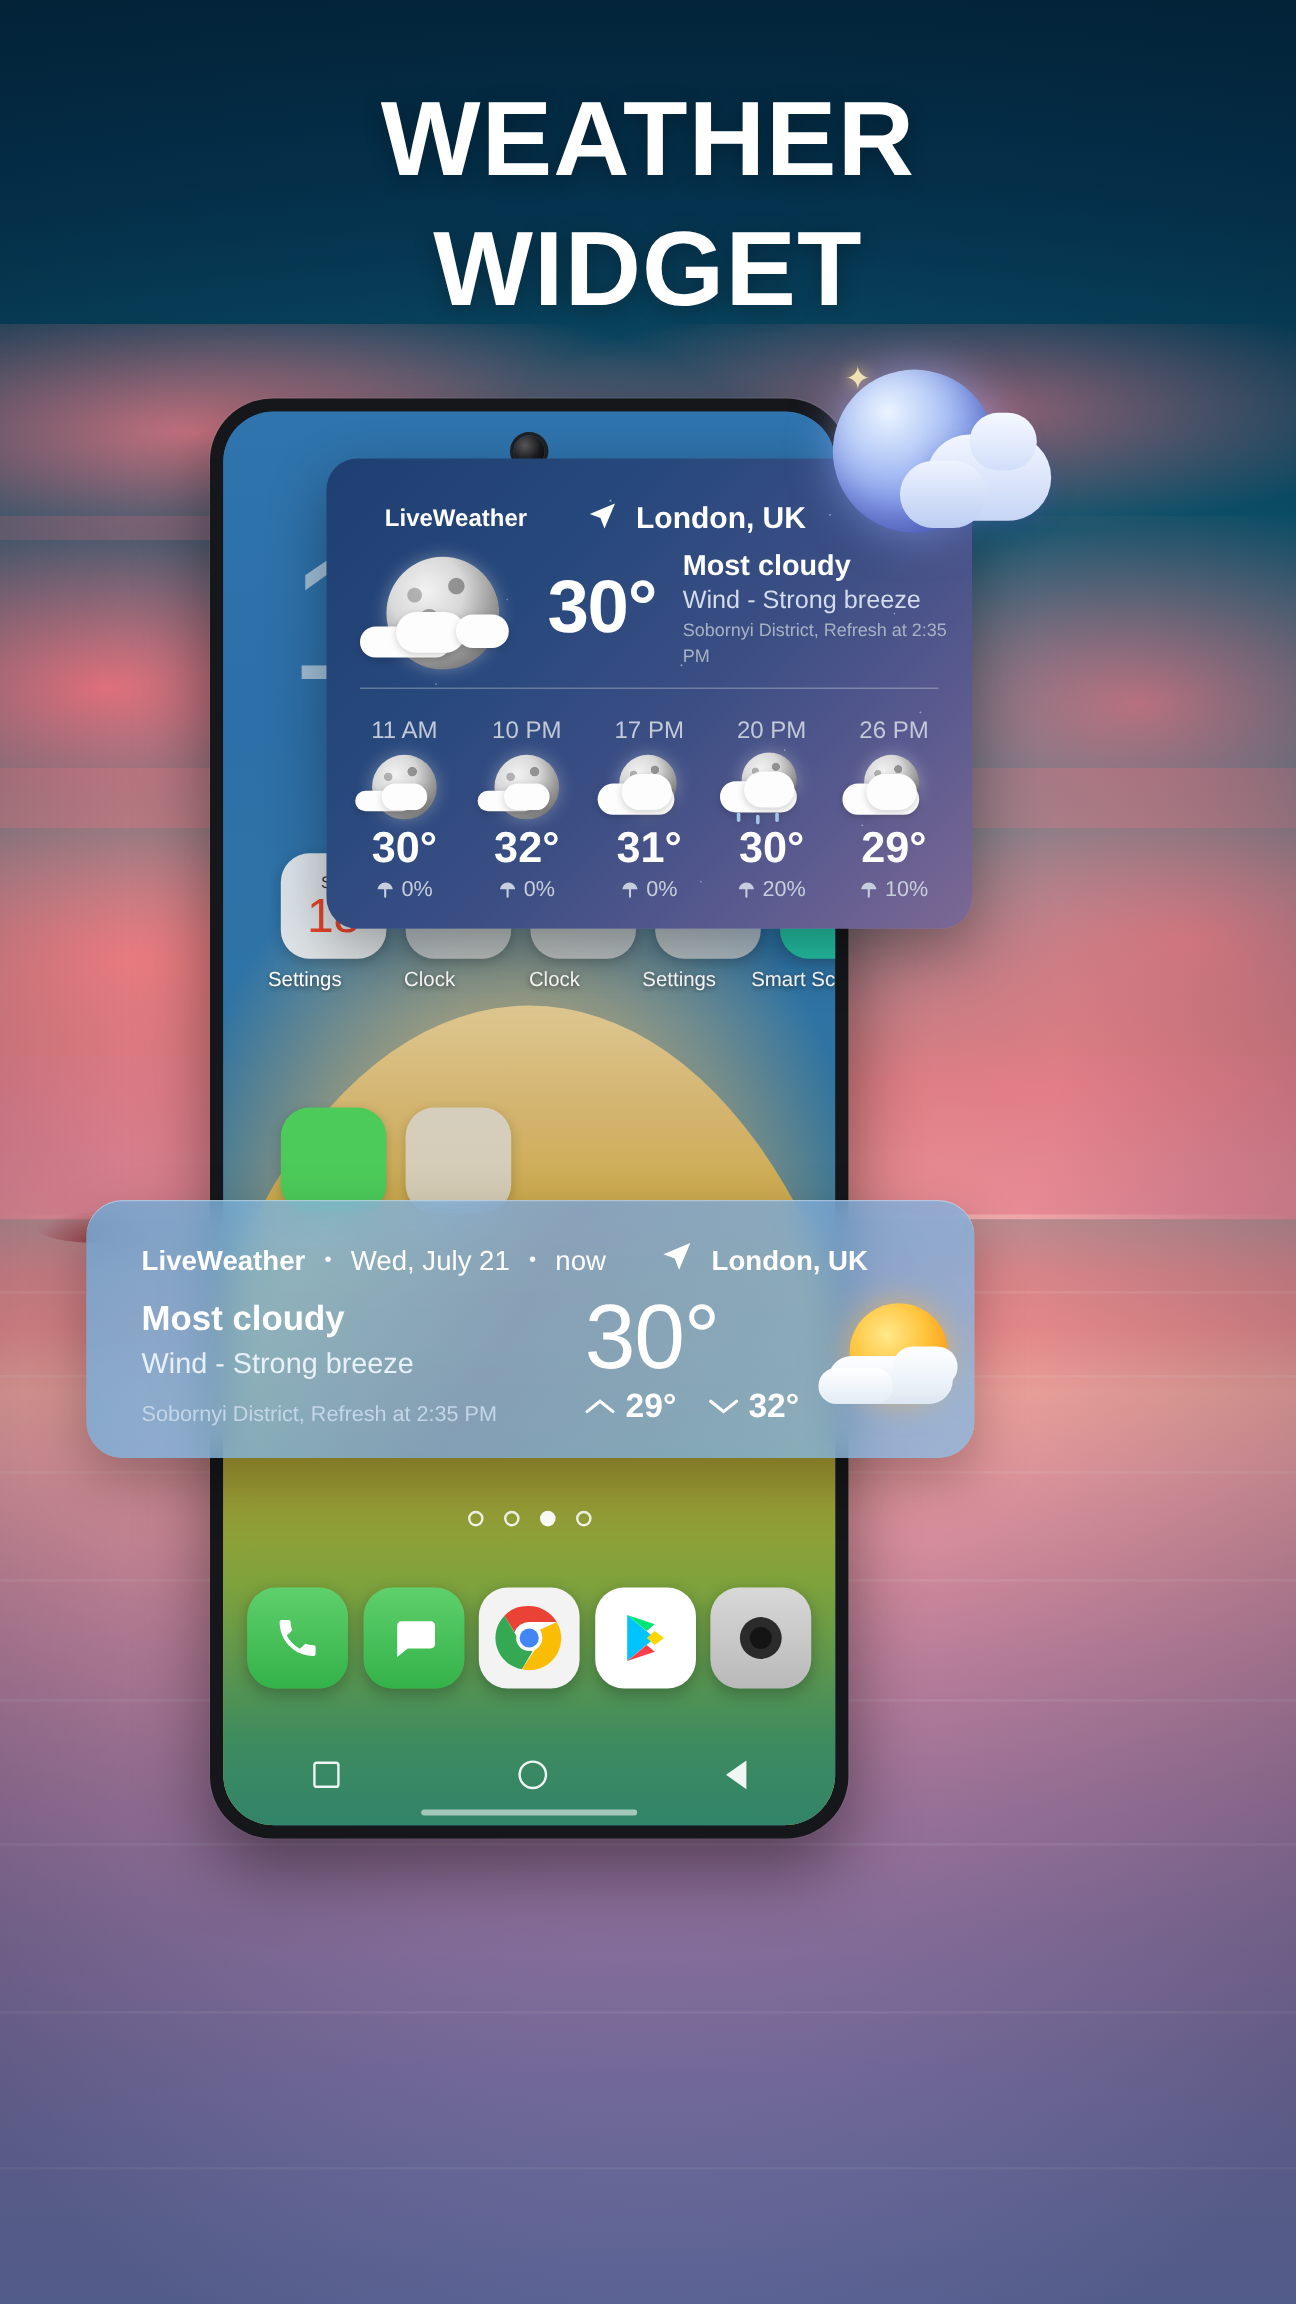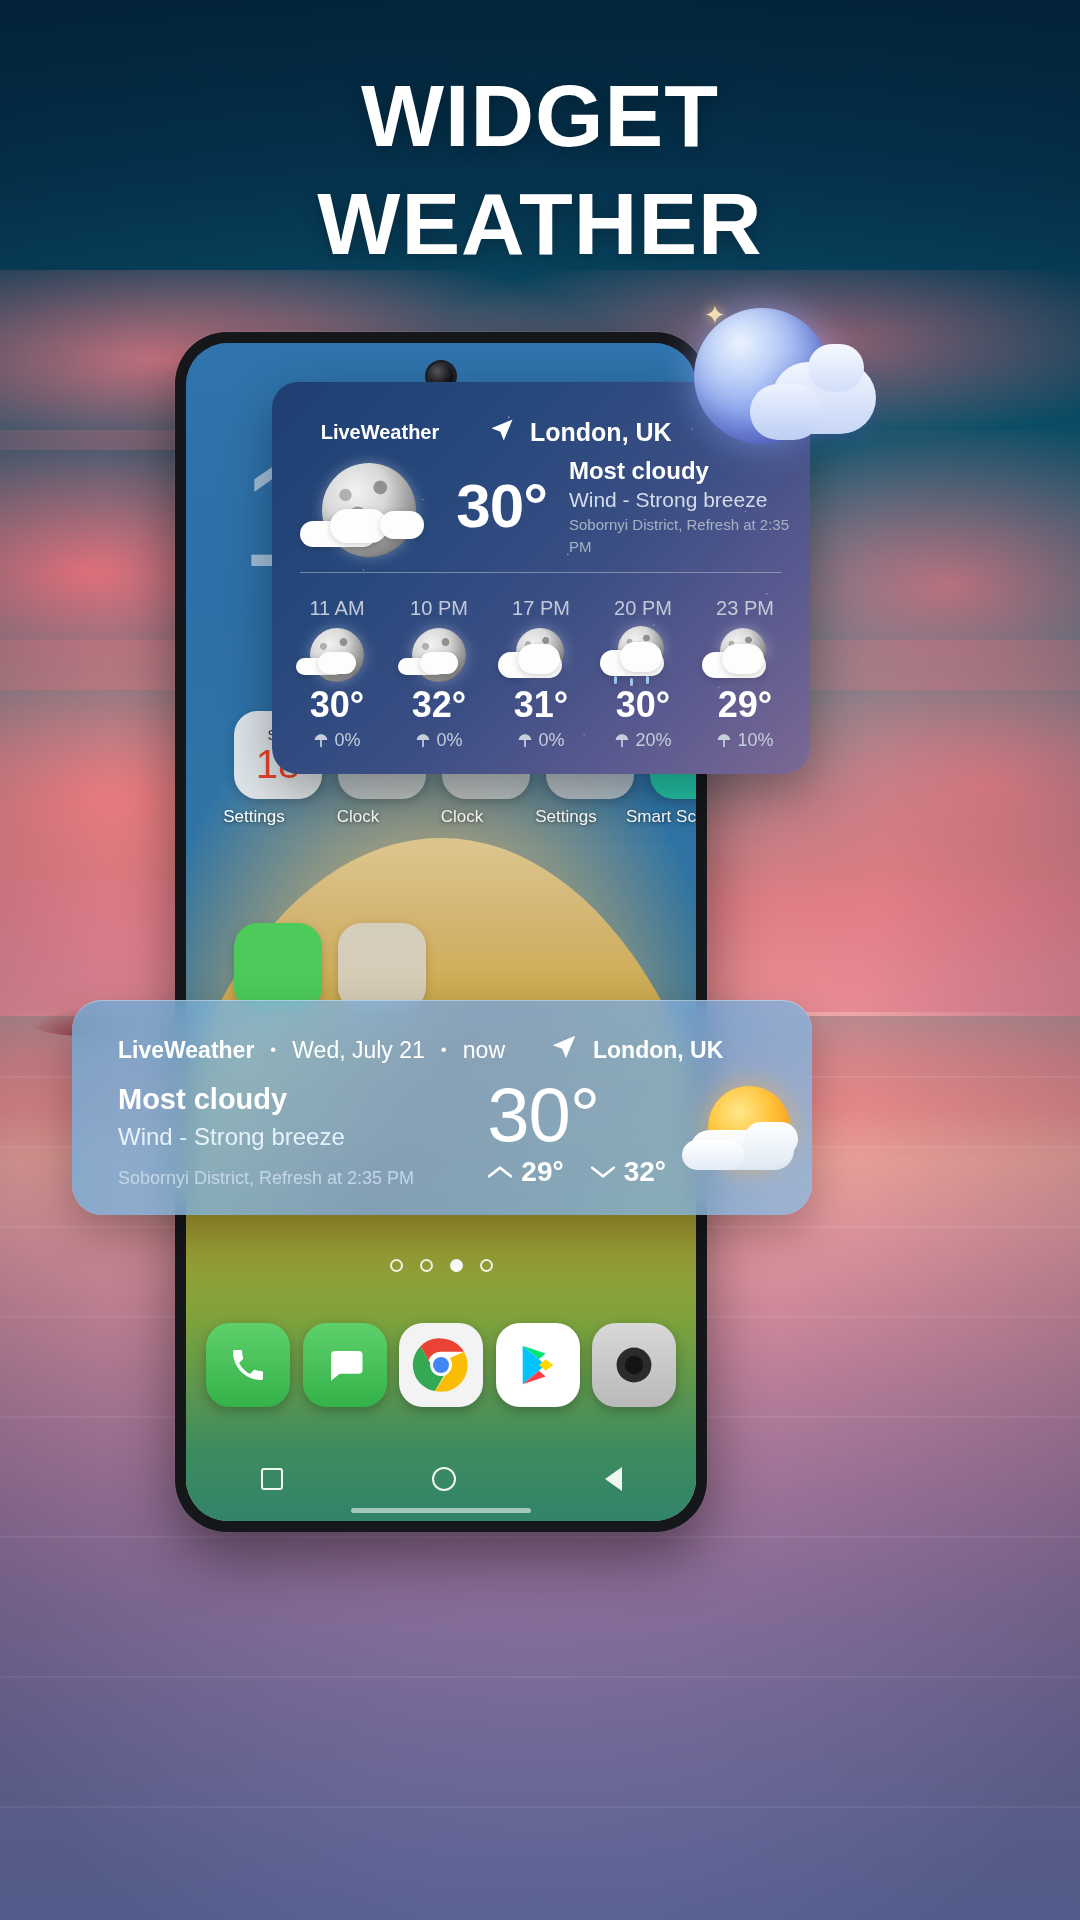--- a/index.html
+++ b/index.html
@@ -298,22 +298,22 @@
     <div class="ripple" style="top:400px"></div>
       <div class="ripple" style="top:520px"></div>
     <div class="ripple" style="top:660px"></div>
       <div class="ripple" style="top:790px"></div>
   </div>
   <div class="island"></div>
   <div class="vign"></div>
 </div>
 
 <div class="title">
+  <span>WEATHER</span>
   <span>WIDGET</span>
-  <span>WEATHER</span>
 </div>
 
 <div class="phone">
   <div class="screen">
     <div class="wall">
       <div class="wall-ball"></div>
       <div class="wall-arc"></div>
     </div>
     <div class="camera"></div>
     <div class="wall-digit">1</div>
@@ -496,21 +496,21 @@
       </div>
       <div class="wt-hv">30°</div>
       <div class="wt-hp">
         <svg width="16" height="18" viewBox="0 0 24 24" fill="#c6cedc">
             <path d="M12 2C7 2 3 6 2.5 10.5h8.2V20a1.3 1.3 0 1 0 2.6 0v-9.5h8.2C21 6 17 2 12 2z"></path>
           </svg>
         <span>20%</span>
       </div>
     </div>
     <div class="wt-h">
-      <div class="wt-ht">23 PM</div>
+      <div class="wt-ht">26 PM</div>
       <div class="wt-hi">
         <div class="moon" style="left:26px; top:8px; width:46px; height:46px;"></div>
         <div class="cloudw" style="left:8px; top:32px; width:64px; height:26px;"></div>
         <div class="cloudw" style="left:28px; top:24px; width:42px; height:30px;"></div>
       </div>
       <div class="wt-hv">29°</div>
       <div class="wt-hp">
         <svg width="16" height="18" viewBox="0 0 24 24" fill="#c6cedc">
             <path d="M12 2C7 2 3 6 2.5 10.5h8.2V20a1.3 1.3 0 1 0 2.6 0v-9.5h8.2C21 6 17 2 12 2z"></path>
           </svg>

